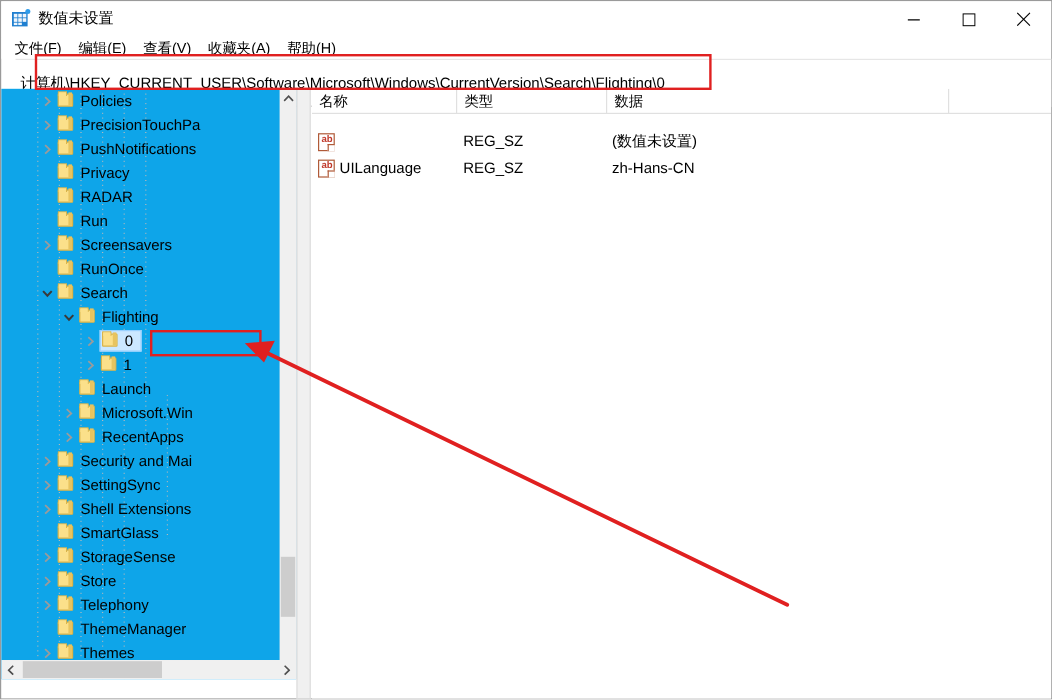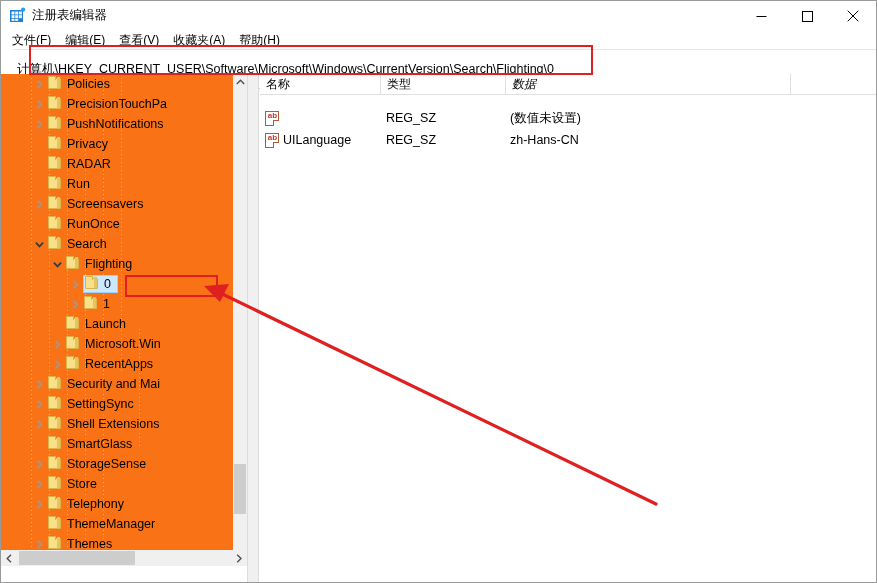--- a/index.html
+++ b/index.html
@@ -66,21 +66,21 @@
     display: flex; align-items: center; margin-left: 12px;
   }
   .address-text {
     font-size: 12.5px; color: #000; padding-left: 4px;
     white-space: nowrap; line-height: 22px;
   }
 
   
   .pane-left {
     position: absolute; left: 0; top: 73px; width: 246px; height: 492px;
-    background: #f97316;
+    background: #0ea5e9;
     overflow: hidden;
   }
   .pane-splitter {
     position: absolute; left: 246px; top: 73px; width: 12px; height: 510px;
     background: #f0f0f0;
     border-left: 1px solid #dcdcdc;
     border-right: 1px solid #dcdcdc;
   }
   .pane-right {
     position: absolute; left: 259px; top: 73px; width: 616px; height: 510px;
@@ -249,21 +249,21 @@
         <rect x="6.2" y="4.5" width="3" height="3" fill="#ffffff" opacity="0.92"></rect>
         <rect x="9.9" y="4.5" width="3" height="3" fill="#ffffff" opacity="0.92"></rect>
         <rect x="2.5" y="8.2" width="3" height="3" fill="#ffffff" opacity="0.92"></rect>
         <rect x="6.2" y="8.2" width="3" height="3" fill="#ffffff" opacity="0.92"></rect>
         <rect x="9.9" y="8.2" width="3" height="3" fill="#ffffff" opacity="0.92"></rect>
         <rect x="2.5" y="11.9" width="3" height="2" fill="#ffffff" opacity="0.92"></rect>
         <rect x="6.2" y="11.9" width="3" height="2" fill="#ffffff" opacity="0.92"></rect>
         <circle cx="14.2" cy="2.6" r="2.1" fill="#2e9bea"></circle>
       </svg>
     </div>
-    <div class="title-text">注册表编辑器</div>
+    <div class="title-text">数值未设置</div>
 
     <div class="winbtns">
       <div class="winbtn">
         <svg width="11" height="11" viewBox="0 0 11 11">
             <line x1="0.5" y1="5.5" x2="10.5" y2="5.5" stroke="#000" stroke-width="1"></line>
           </svg>
       </div>
       <div class="winbtn">
         <svg width="11" height="11" viewBox="0 0 11 11">
             <rect x="0.5" y="0.5" width="10" height="10" fill="none" stroke="#000" stroke-width="1"></rect>
@@ -641,21 +641,21 @@
       </div>
     </div>
   </div>
 
   <div class="pane-splitter"></div>
 
   <div class="pane-right">
     <div class="list-header">
       <div class="col-head" style="left:0px;   width:121px;">名称</div>
       <div class="col-head" style="left:121px; width:125px;">类型</div>
-      <div class="col-head" style="left:246px; width:285px;font-style:italic;">数据</div>
+      <div class="col-head" style="left:246px; width:285px;">数据</div>
       <div class="col-head" style="left:531px; width:85px; border-right:none;"></div>
     </div>
     <div class="list-body" id="list-container">
         <div class="list-row">
           <div class="cell" style="left: 5px; width: 16px; display: flex; align-items: center;">
             <span class="ab-icon">
               <span>ab</span>
             </span>
           </div>
           <div class="cell" style="left: 126px; width: 118px;">REG_SZ</div>

